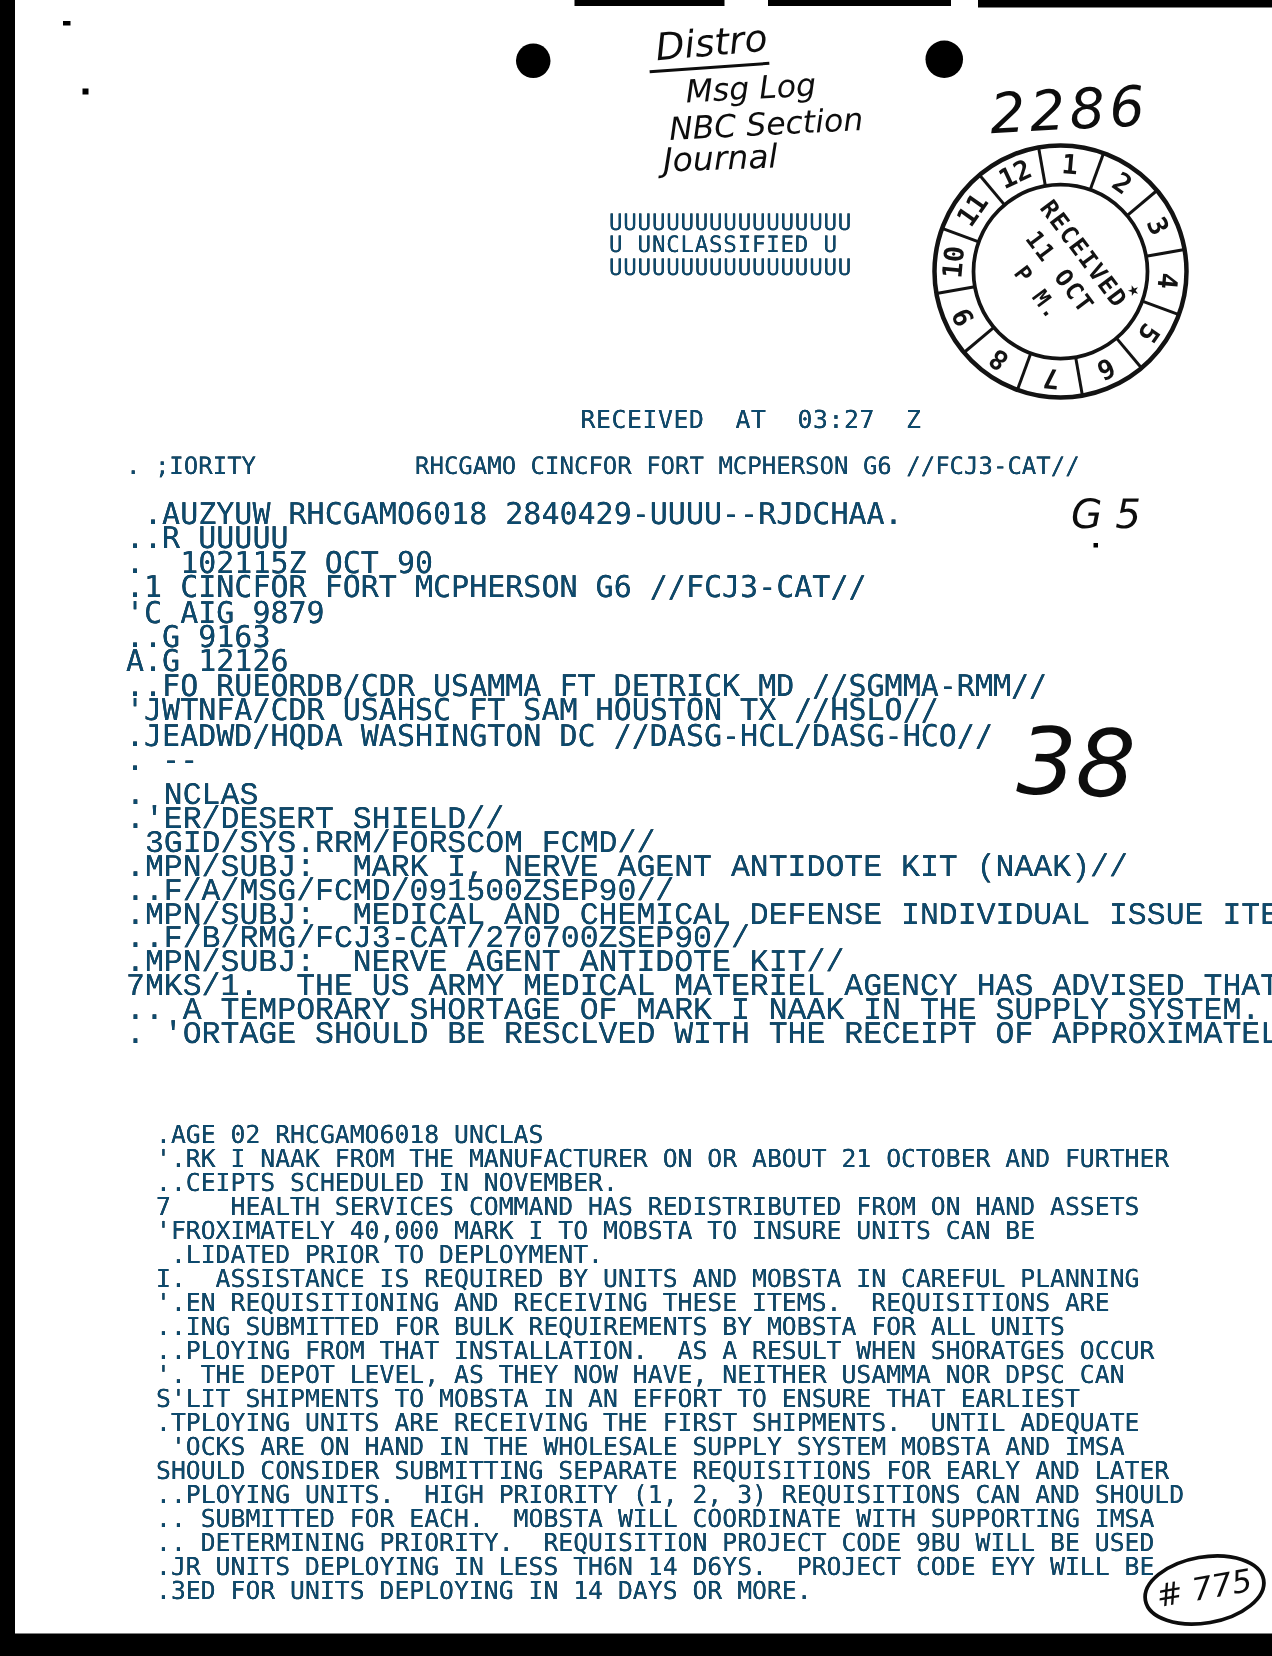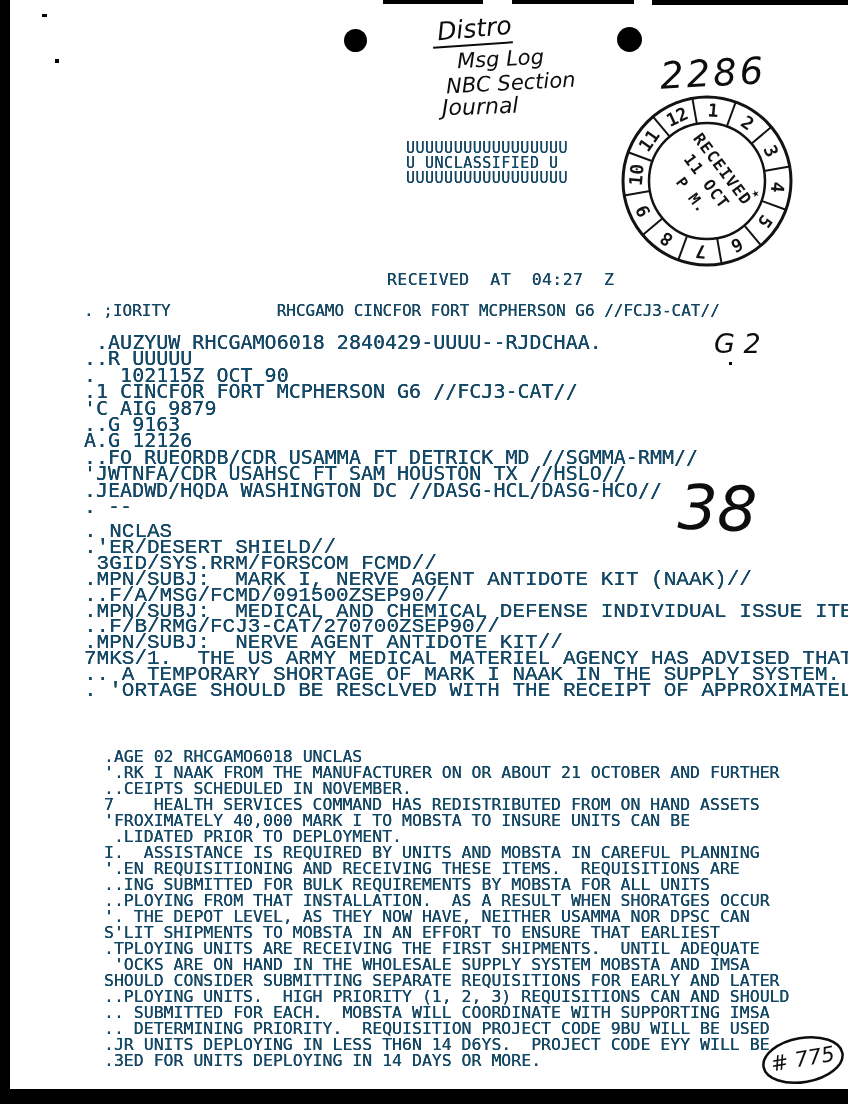--- a/index.html
+++ b/index.html
@@ -35,21 +35,21 @@
 
   <div class="abs dot" style="left:344px;top:29px;width:23px;height:23px"></div>
   <div class="abs dot" style="left:617px;top:27px;width:25px;height:25px"></div>
 
   <div class="abs hand" style="left:437px;top:14px;font-size:25px;transform:rotate(-5deg)">Distro</div>
   <div class="abs" style="left:433px;top:44px;width:80px;height:0;border-top:2.5px solid #0d0d0d;transform:rotate(-4deg)"></div>
   <div class="abs hand" style="left:457px;top:47px;font-size:21px;transform:rotate(-3deg)">Msg Log</div>
   <div class="abs hand" style="left:446px;top:71px;font-size:21px;transform:rotate(-3deg)">NBC Section</div>
   <div class="abs hand" style="left:442px;top:94px;font-size:22px;transform:rotate(-2deg)">Journal</div>
   <div class="abs hand" style="left:660px;top:52px;font-size:37px;letter-spacing:3px;transform:rotate(-3deg)">2286</div>
-  <div class="abs hand" style="left:714px;top:328px;font-size:27px">G 2</div>
+  <div class="abs hand" style="left:714px;top:328px;font-size:27px">G 5</div>
   <div class="abs ink" style="left:729px;top:362px;width:3px;height:3px"></div>
   <div class="abs hand" style="left:678px;top:472px;font-size:62px;transform:rotate(2deg)">38</div>
 
   <pre class="abs mono banner" style="left:406px;top:141px;margin:0">UUUUUUUUUUUUUUUUU
 U UNCLASSIFIED U
 UUUUUUUUUUUUUUUUU</pre>
 
   <svg class="abs" style="left:615px;top:89px" width="184" height="184" viewBox="-92 -92 184 184">
     <circle cx="0" cy="0" r="84" fill="none" stroke="#131313" stroke-width="3"></circle>
     <circle cx="0" cy="0" r="58" fill="none" stroke="#131313" stroke-width="2.5"></circle>
@@ -82,21 +82,21 @@
       <text x="-30.0" y="-64.3" dominant-baseline="central" transform="rotate(335 -30.0 -64.3)">12</text>
     </g>
     <g transform="rotate(53)" fill="#131313" text-anchor="middle" class="stamp-txt">
       <text x="0" y="-14" font-size="16">RECEIVED</text>
       <text x="0" y="6" font-size="16">11 OCT</text>
       <text x="2" y="26" font-size="15">P M.</text>
       <text x="40" y="-28" font-size="13">★</text>
     </g>
   </svg>
 
-  <pre class="abs mono received-line" style="left:387px;top:270px;margin:0">RECEIVED  AT  04:27  Z</pre>
+  <pre class="abs mono received-line" style="left:387px;top:270px;margin:0">RECEIVED  AT  03:27  Z</pre>
   <pre class="abs mono priority-line" style="left:84px;top:301px;margin:0">. ;IORITY           RHCGAMO CINCFOR FORT MCPHERSON G6 //FCJ3-CAT//</pre>
   <pre class="abs mono msg-block-b" style="left:84px;top:334px;margin:0"> .AUZYUW RHCGAMO6018 2840429-UUUU--RJDCHAA.
 ..R UUUUU
 .  102115Z OCT 90
 .1 CINCFOR FORT MCPHERSON G6 //FCJ3-CAT//
 'C AIG 9879
 ..G 9163
 A.G 12126
 ..FO RUEORDB/CDR USAMMA FT DETRICK MD //SGMMA-RMM//
 'JWTNFA/CDR USAHSC FT SAM HOUSTON TX //HSLO//

